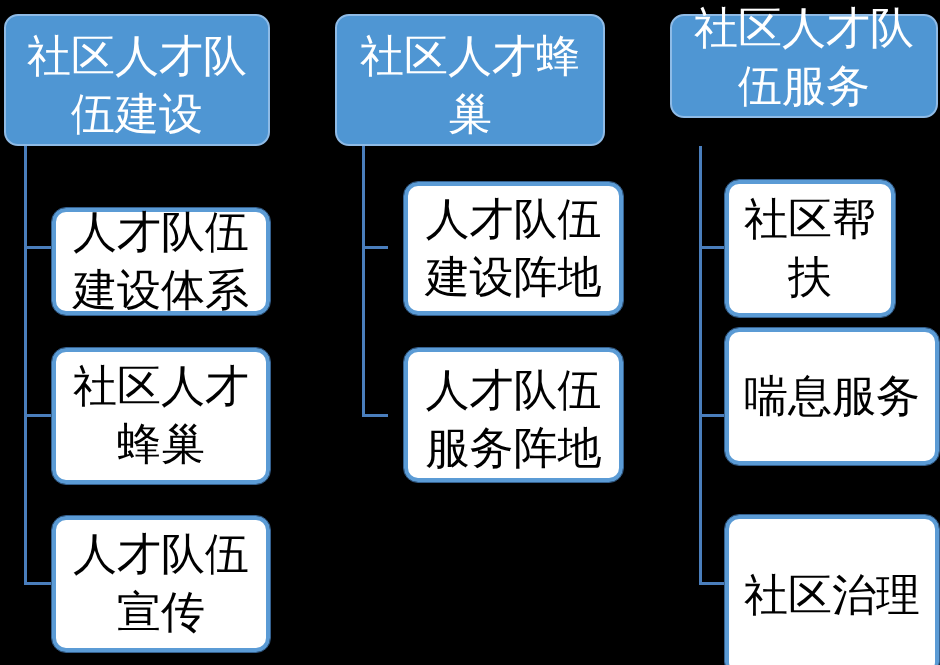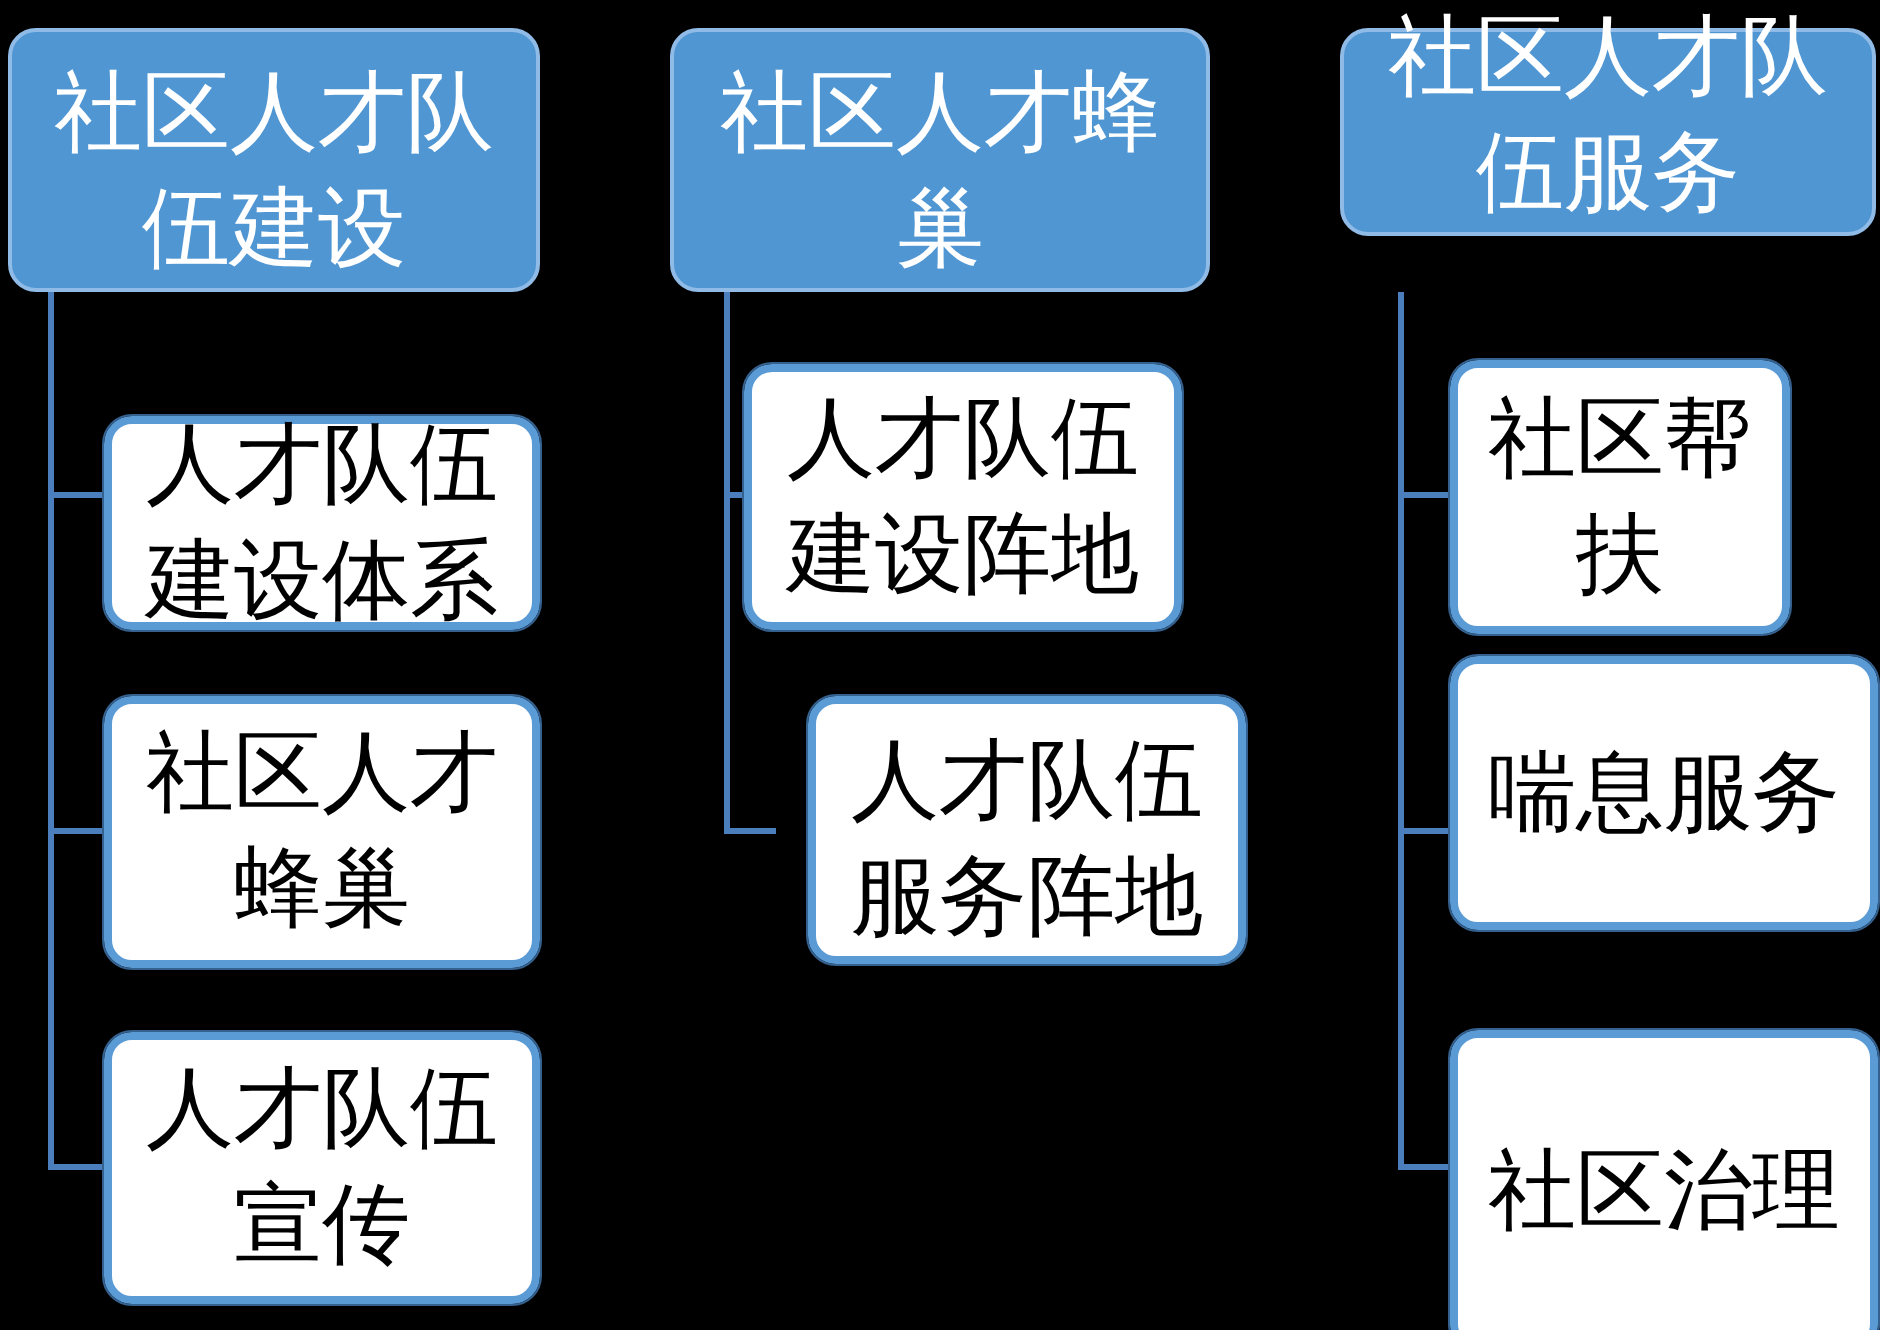--- a/index.html
+++ b/index.html
@@ -77,21 +77,21 @@
     </div>
   </div>
 
   <div>
     <div class="header-box" style="left:335px; top:14px; width:270px; height:132px;">
       <span class="label">社区人才蜂巢</span>
     </div>
     <div class="trunk" style="left:362px; top:146px; height:271px;"></div>
     <div class="branch" style="left:362px; top:246px; width:26px;"></div>
     <div class="branch" style="left:362px; top:414px; width:26px;"></div>
-    <div class="child-box" style="left:372px; top:182px; width:219px; height:133px;">
+    <div class="child-box" style="left:404px; top:182px; width:219px; height:133px;">
       <span class="label">人才队伍建设阵地</span>
     </div>
     <div class="child-box" style="left:404px; top:348px; width:219px; height:134px;align-items:flex-end;">
       <span class="label">人才队伍服务阵地</span>
     </div>
   </div>
 
   <div>
     <div class="header-box" style="left:670px; top:14px; width:268px; height:104px;">
       <span class="label">社区人才队伍服务</span>

